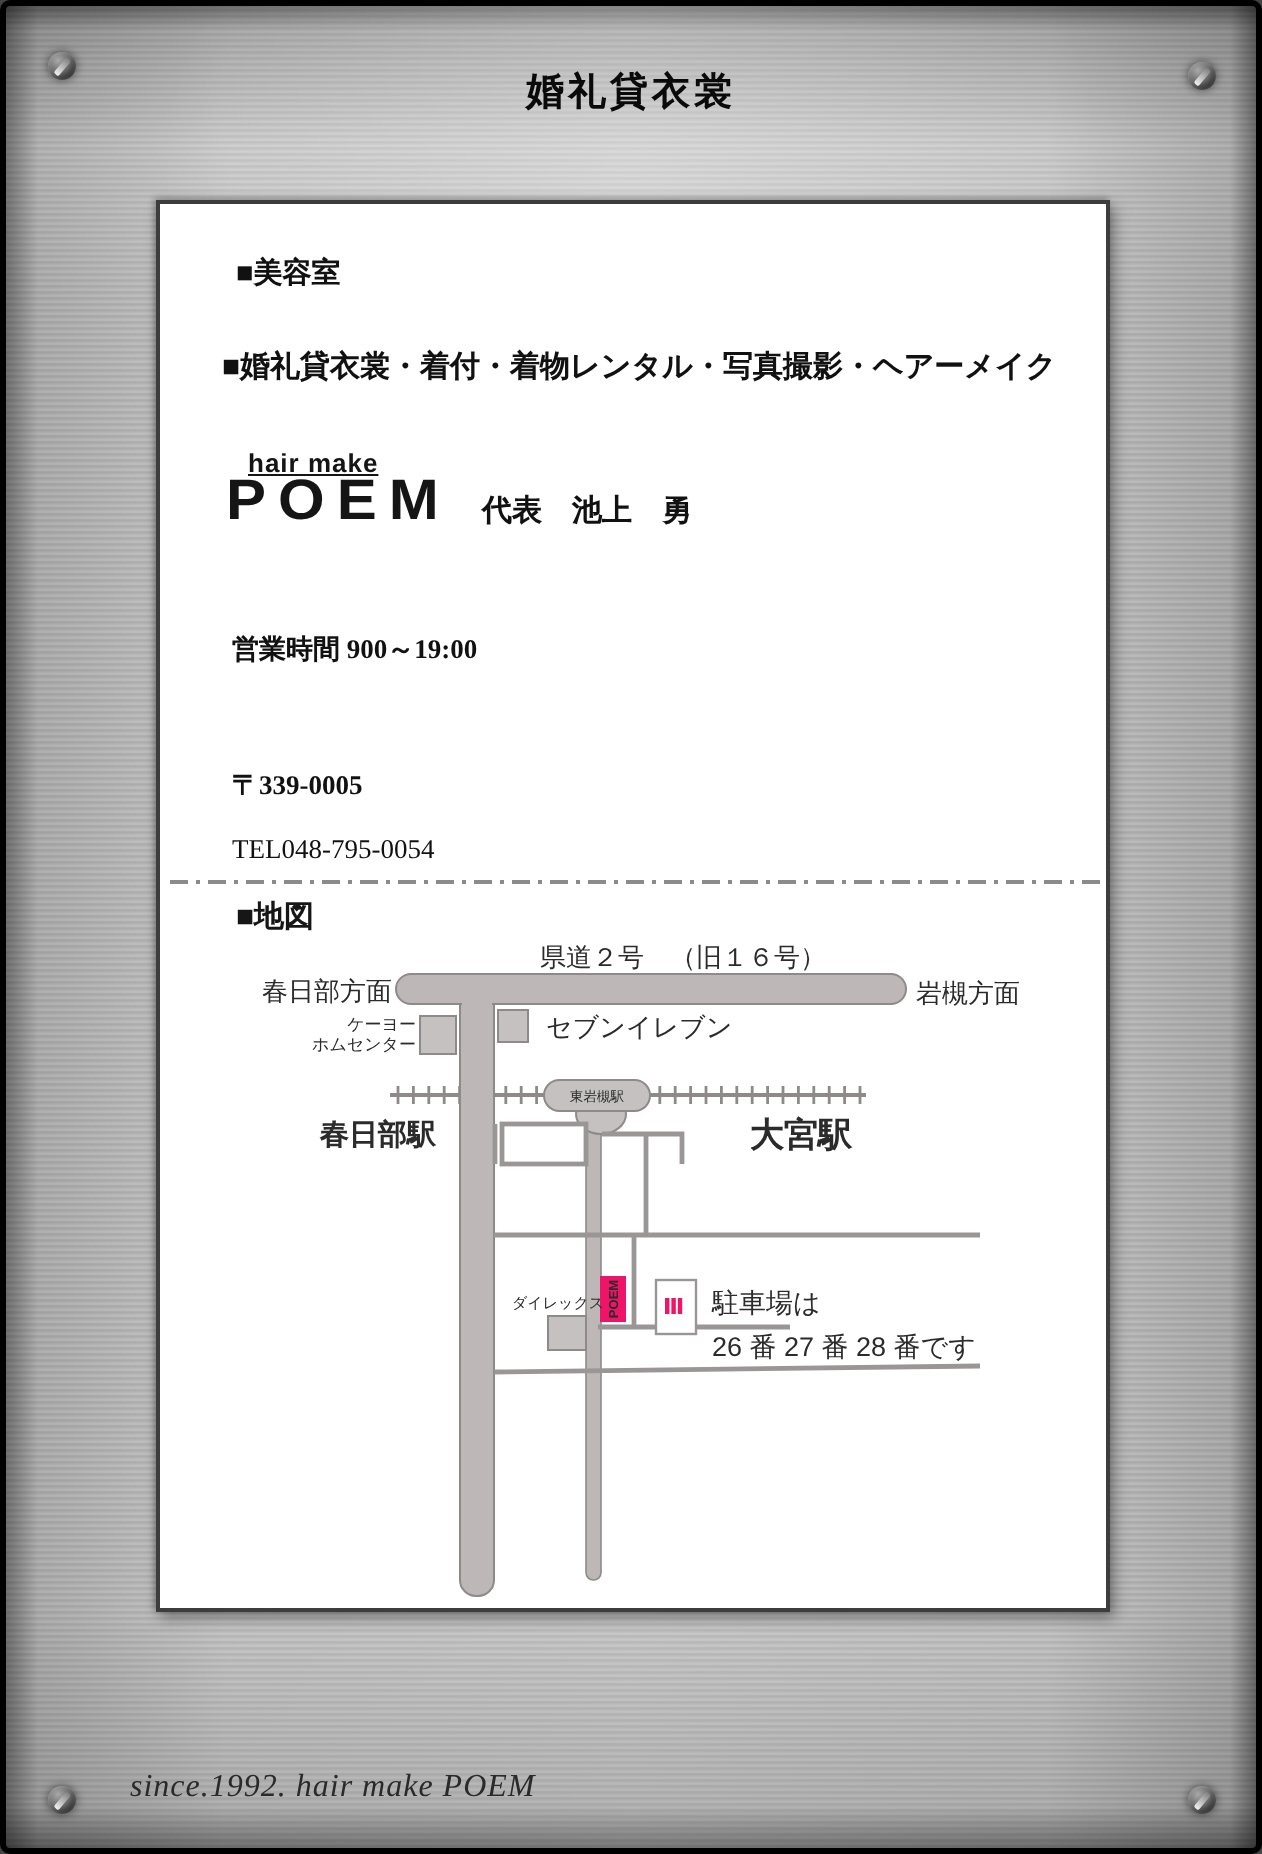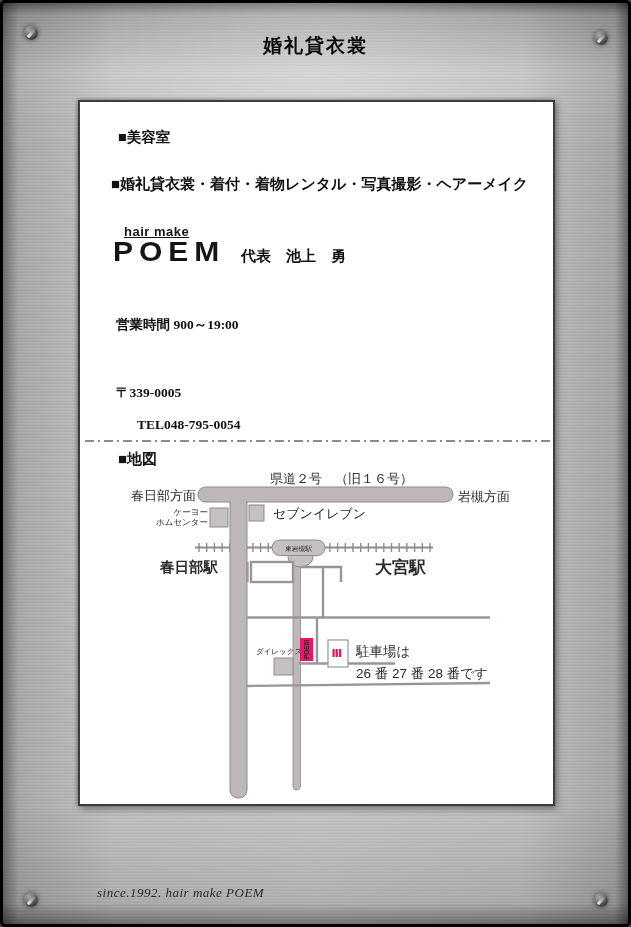--- a/index.html
+++ b/index.html
@@ -29,31 +29,31 @@
   .cat1{left:38px;top:27px;font-size:14.5px;font-weight:600;}
   .cat2{left:31px;top:74px;font-size:15px;font-weight:600;}
   .logo-small{left:44px;top:123px;font-size:13px;font-weight:bold;letter-spacing:.5px;color:#151515;text-decoration:underline;}
   .logo-poem{left:33px;top:133px;font-size:30px;font-weight:bold;letter-spacing:6px;color:#151515;transform:scaleY(.95);transform-origin:left top;}
   .rep{left:161px;top:146px;font-size:15px;font-weight:600;}
   .hline0{left:36px;top:215px;font-size:13.5px;font-weight:600;}
   .hline1{left:36px;top:231px;font-size:13.5px;font-weight:600;}
   .hline2{left:36px;top:247px;font-size:13.5px;font-weight:600;}
   .aline0{left:36px;top:283px;font-size:13.5px;font-weight:600;}
   .aline1{left:36px;top:299px;font-size:13.5px;font-weight:600;}
-  .aline2{left:36px;top:315px;font-size:13.5px;font-weight:700;margin-left:21px;}
+  .aline2{left:36px;top:315px;font-size:13.5px;font-weight:400;}
   .divider{
     position:absolute;left:5px;top:338px;width:467px;height:2px;
     background:repeating-linear-gradient(90deg,#8b8b8b 0 9px,transparent 9px 13px,#8b8b8b 13px 15px,transparent 15px 19px);
   }
   .map-heading{left:38px;top:348px;font-size:15px;font-weight:bold;color:#161616;}
   .map-svg{position:absolute;left:0;top:353px;}
   .footer{
     position:absolute;left:62px;top:882px;
     font-family:"Liberation Serif","DejaVu Serif",serif;
-    font-style:italic;font-size:13px;letter-spacing:.5px;color:#2a2a2a;white-space:nowrap;margin-left:32px;
+    font-style:italic;font-size:16px;letter-spacing:.5px;color:#2a2a2a;white-space:nowrap;
   }
   .screw{
     position:absolute;width:14px;height:14px;border-radius:50%;
     background:radial-gradient(circle at 35% 30%, #a9a9a9, #6a6a6a 45%, #1f1f1f 80%);
     box-shadow:0 0 5px rgba(0,0,0,.55), inset 0 0 2px rgba(255,255,255,.30);
   }
   .screw .slot{
     position:absolute;left:2px;top:5.5px;width:10px;height:2.6px;border-radius:1px;
     background:linear-gradient(90deg,#f0f0f0,#808080);transform:rotate(-50deg);
   }

